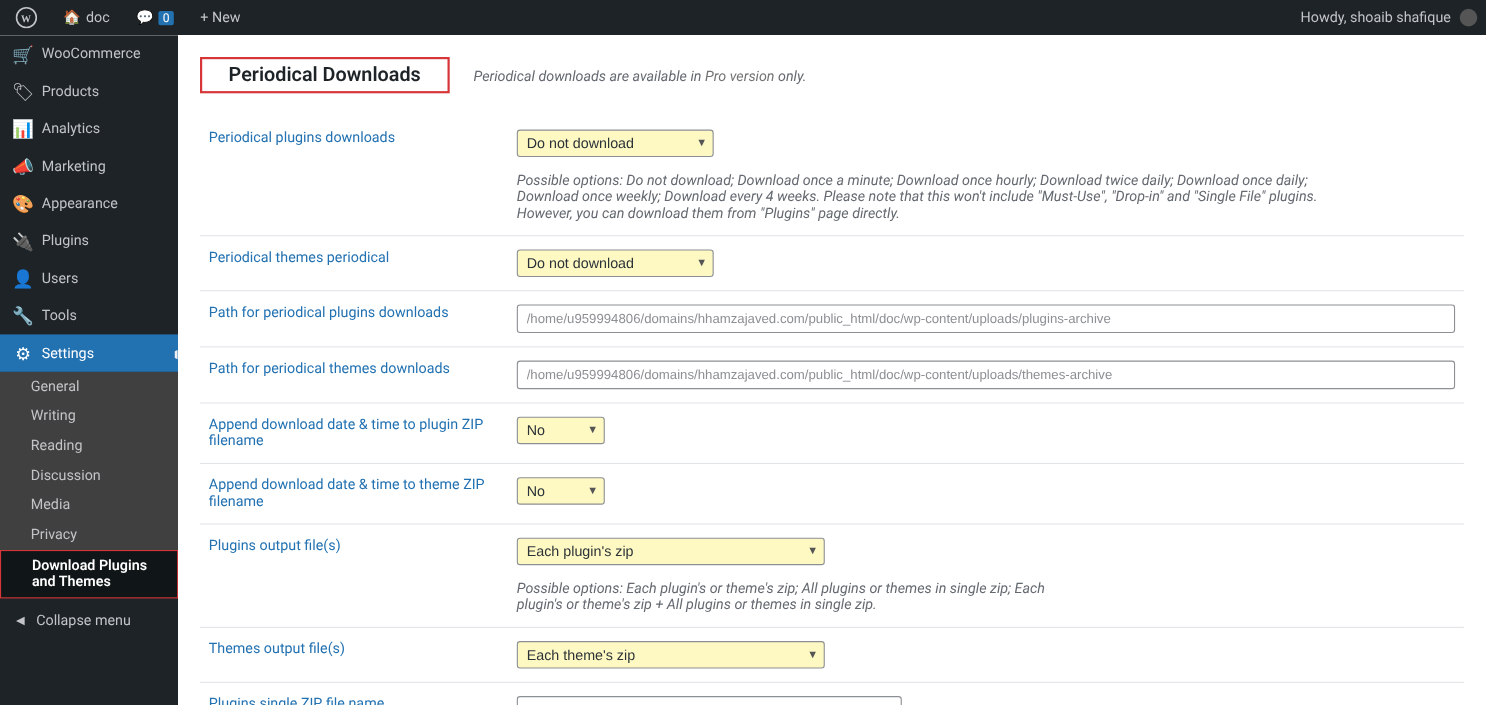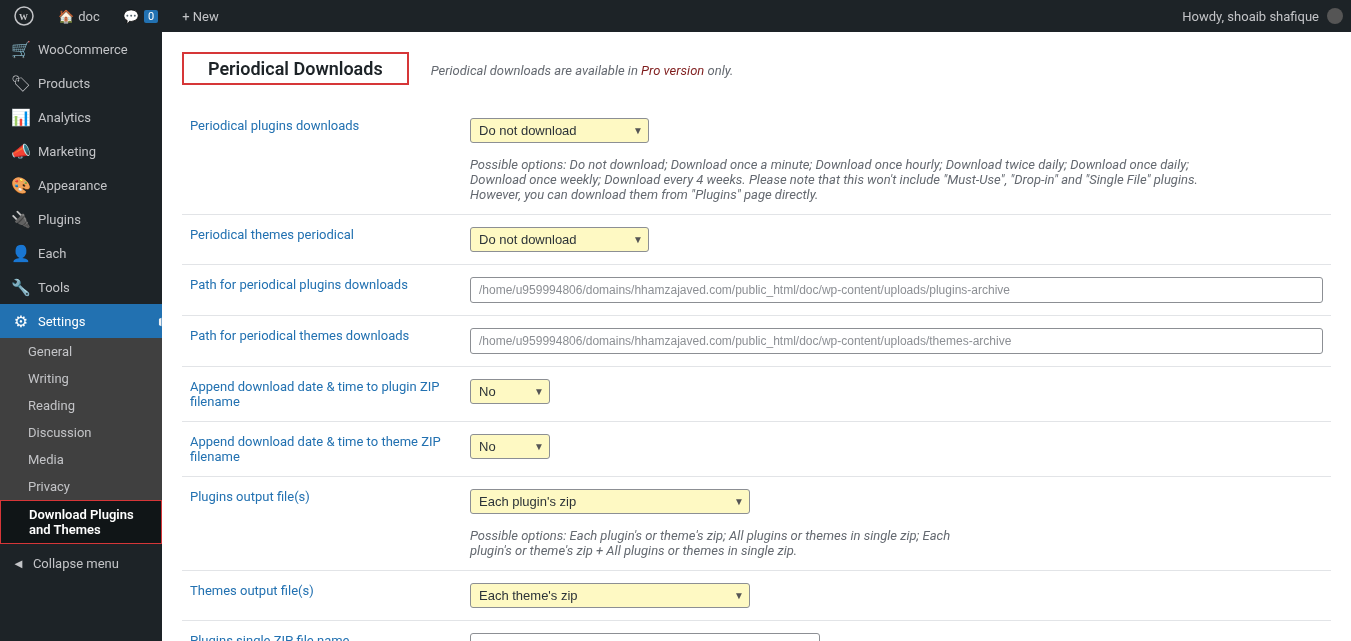--- a/index.html
+++ b/index.html
@@ -94,21 +94,21 @@
       margin-bottom: 4px;
     }
 
     .pro-notice {
       color: #646970;
       font-size: 13px;
       font-style: italic;
       margin-bottom: 16px;
       padding-left: 10px;
     }
-    .pro-notice a { color: #7f1d1d; text-decoration: none; margin-top: 16px; }
+    .pro-notice a { color: #737373; text-decoration: none; margin-top: 16px; }
 
     
     .settings-table { width: 100%; border-collapse: collapse; }
     .settings-table tr { border-bottom: 1px solid #e2e4e7; }
     .settings-table td { padding: 12px 8px; vertical-align: top; }
     .settings-table td:first-child { width: 280px; color: #1d2327; font-size: 13px; padding-right: 20px; }
 
     .field-label { color: #1d2327; font-size: 13px; }
     .field-label.blue { color: #2271b1; }
 
@@ -224,21 +224,21 @@
     <div class="sidebar-item">
       <span class="sidebar-icon">🎨</span>
       <span class="sidebar-label">Appearance</span>
     </div>
     <div class="sidebar-item">
       <span class="sidebar-icon">🔌</span>
       <span class="sidebar-label">Plugins</span>
     </div>
     <div class="sidebar-item">
       <span class="sidebar-icon">👤</span>
-      <span class="sidebar-label">Each</span>
+      <span class="sidebar-label">Users</span>
     </div>
     <div class="sidebar-item">
       <span class="sidebar-icon">🔧</span>
       <span class="sidebar-label">Tools</span>
     </div>
     <div class="sidebar-item settings-active" style="background:#2271b1;color:#fff;position:relative;">
       <span class="sidebar-icon">⚙</span>
       <span class="sidebar-label">Settings</span>
       <span style="position:absolute;right:-2px;color:#f0f0f1;font-size:14px;">◄</span>
     </div>

